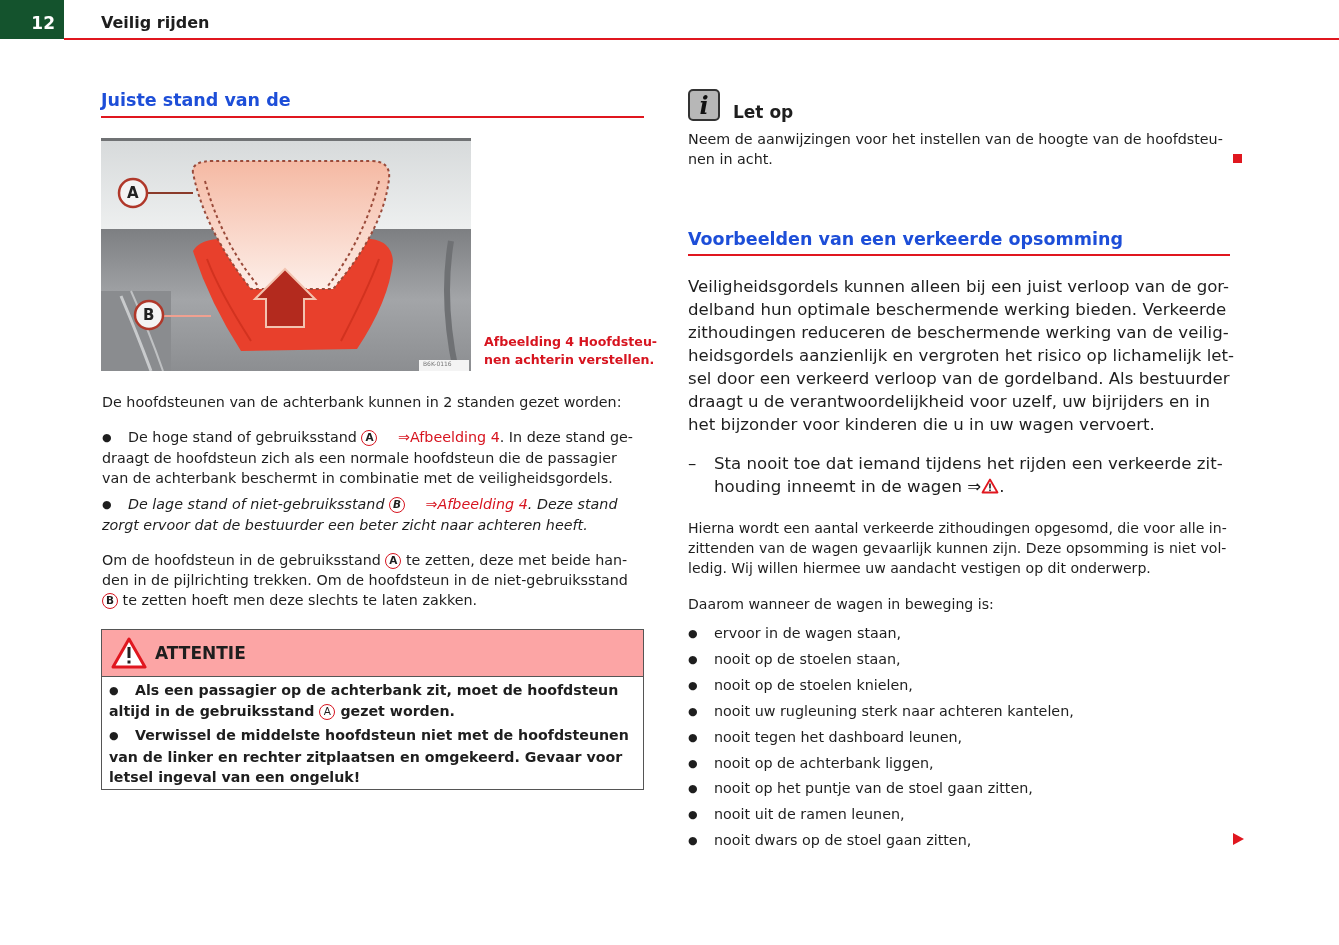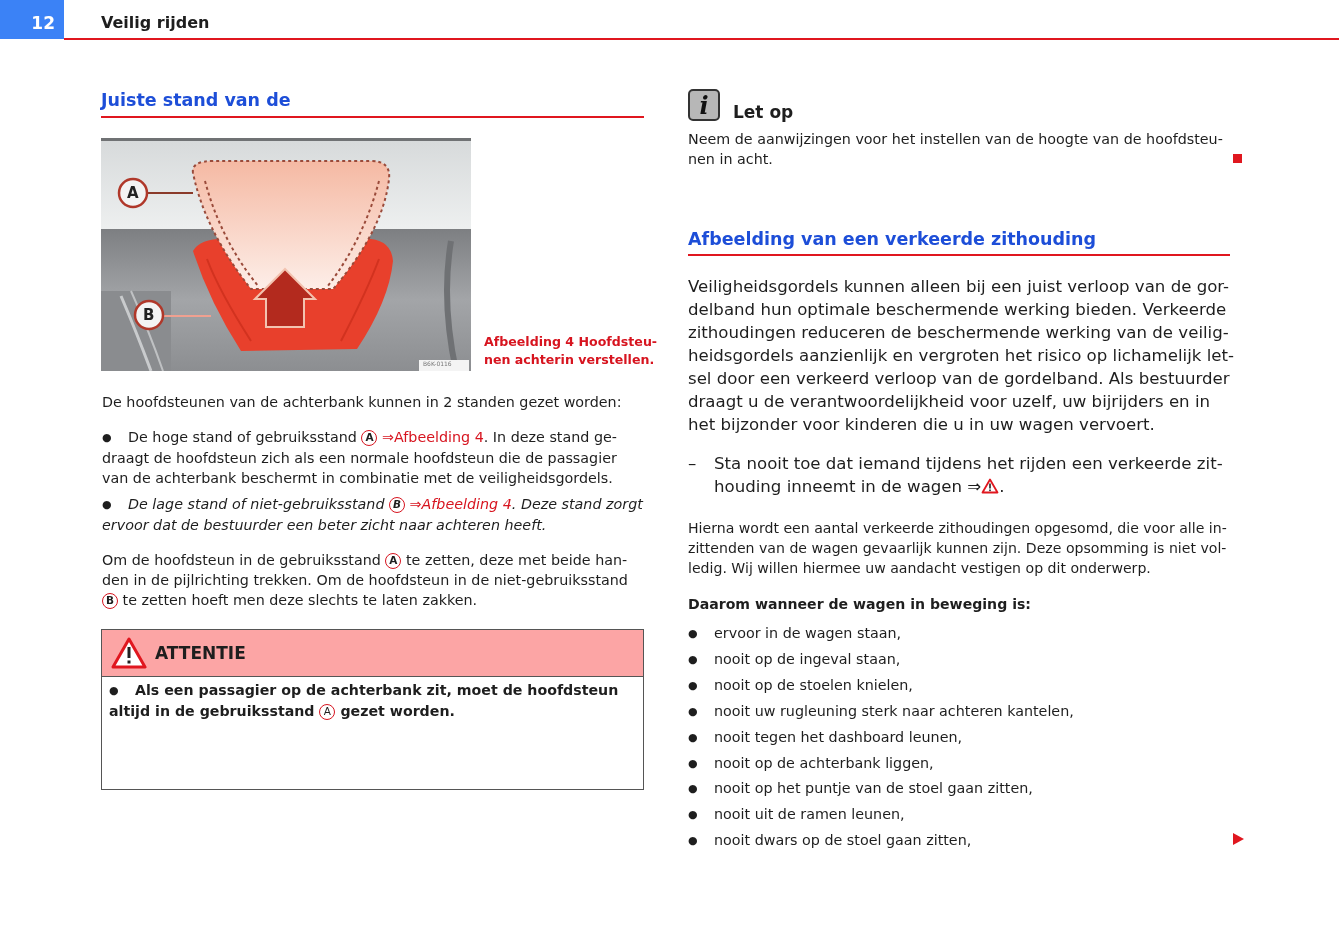--- a/index.html
+++ b/index.html
@@ -1,32 +1,32 @@
 <!DOCTYPE html>
 <html><head>
 <meta charset="utf-8">
 <style>
   * { box-sizing: border-box; margin: 0; padding: 0; }
   html, body { width: 1339px; height: 945px; background: #ffffff; overflow: hidden; }
   body { position: relative; font-family: "DejaVu Sans", "Liberation Sans", sans-serif; color: #1e1e1e; }
 
   
   .page-header { position: absolute; left: 0; top: 0; width: 1339px; height: 41px; }
-  .page-num { position: absolute; left: 0; top: 0; width: 64px; height: 39px; background: #3b82f6; color: #fff;
+  .page-num { position: absolute; left: 0; top: 0; width: 64px; height: 39px; background: #14532d; color: #fff;
               font-weight: bold; font-size: 17px; display: flex; align-items: flex-end; justify-content: flex-end; padding: 0 9px 6px 0; }
   .chapter-title { position: absolute; left: 101px; top: 13px; font-size: 16px; font-weight: bold; color: #1e1e1e; }
   .header-rule { position: absolute; left: 64px; top: 38px; width: 1275px; height: 2px; background: #e0171f; }
 
   .section-heading { position: absolute; color: #1d4ed8; font-weight: bold; font-size: 17.5px; }
   .heading-rule { position: absolute; height: 2px; background: #e0171f; }
 
   .body-text { position: absolute; font-size: 14.3px; line-height: 20.2px; color: #1e1e1e; }
   .body-text.large { font-size: 16.6px; line-height: 23px; }
 
-  .link { color: #d7141f; }
+  .link { color: #d7141f; margin-left: 16px; }
   .circ { display: inline-block; width: 16px; height: 16px; border: 1.5px solid #d7141f; border-radius: 50%;
           color: #1e1e1e; font-size: 10.5px; font-weight: bold; line-height: 13px; text-align: center; vertical-align: 1px; }
   .bullet { display: inline-block; width: 26px; font-size: 11px; vertical-align: 1px; }
 
   
   .figure { position: absolute; left: 101px; top: 138px; width: 370px; height: 233px; overflow: hidden; background: #8a8c8f;
             border-top: 3px solid #707274; }
   .fig-caption { position: absolute; left: 484px; top: 333px; color: #d7141f; font-weight: bold; font-size: 12.6px; line-height: 18px; }
 
   
@@ -137,50 +137,53 @@
       <rect x="16.5" y="10" width="3" height="11" fill="#222"></rect>
       <rect x="16.5" y="23.5" width="3" height="3" fill="#222"></rect>
     </svg>
     <span class="warn-title">ATTENTIE</span>
   </div>
   <div class="warn-body">
     <p>
       <span class="bullet">●</span><span>Als een passagier op de achterbank zit, moet de hoofdsteun altijd in de gebruiksstand</span>
       <span class="circ" style="font-weight:normal;">A</span><span> gezet worden.</span>
     </p>
+    <p>
+      <span class="bullet">●</span><span>Verwissel de middelste hoofdsteun niet met de hoofdsteunen van de linker en rechter zitplaatsen en omgekeerd. Gevaar voor letsel ingeval van een ongeluk!</span>
+    </p>
   </div>
 </div>
 
 <div class="info-icon">
   <span style="font-family:'DejaVu Serif', serif; font-style:italic; font-weight:bold; font-size:24px; color:#111;">i</span>
 </div>
 <div class="info-title">Let op</div>
 <div class="body-text" style="left:688px; top:129px; width:540px;">Neem de aanwijzingen voor het instellen van de hoogte van de hoofdsteu-nen in acht.</div>
 <div class="end-square"></div>
 
-<div class="section-heading" style="left:688px; top:229px;">Afbeelding van een verkeerde zithouding</div>
+<div class="section-heading" style="left:688px; top:229px;">Voorbeelden van een verkeerde opsomming</div>
 <div class="heading-rule" style="left:688px; top:254px; width:542px;"></div>
 
 <div class="body-text large" style="left:688px; top:275px; width:548px;">Veiligheidsgordels kunnen alleen bij een juist verloop van de gor-delband hun optimale beschermende werking bieden. Verkeerde zithoudingen reduceren de beschermende werking van de veilig-heidsgordels aanzienlijk en vergroten het risico op lichamelijk let-sel door een verkeerd verloop van de gordelband. Als bestuurder draagt u de verantwoordelijkheid voor uzelf, uw bijrijders en in het bijzonder voor kinderen die u in uw wagen vervoert.</div>
 
 <div class="body-text large" style="left:688px; top:452px; width:548px; padding-left:26px; text-indent:-26px;">
   <span style="display:inline-block; width:26px; text-indent:0;">–</span><span>Sta nooit toe dat iemand tijdens het rijden een verkeerde zit-houding inneemt in de wagen ⇒</span><svg width="18" height="16" viewBox="0 0 18 16" style="vertical-align:-2px;">
       <path d="M9 1.5 L16.5 14.5 L1.5 14.5 Z" fill="#fff" stroke="#e0171f" stroke-width="1.8" stroke-linejoin="round"></path>
       <rect x="8.2" y="5.5" width="1.6" height="5" fill="#222"></rect>
       <rect x="8.2" y="11.5" width="1.6" height="1.6" fill="#222"></rect>
     </svg><span>.</span>
 </div>
 
 <div class="body-text" style="left:688px; top:518px; width:548px; font-size:14.1px;">Hierna wordt een aantal verkeerde zithoudingen opgesomd, die voor alle in-zittenden van de wagen gevaarlijk kunnen zijn. Deze opsomming is niet vol-ledig. Wij willen hiermee uw aandacht vestigen op dit onderwerp.</div>
 
-<div class="body-text" style="left:688px; top:594px; font-weight:bold; font-size:14.1px;">Daarom wanneer de wagen in beweging is:</div>
+<div class="body-text" style="left:688px; top:594px; font-weight:normal; font-size:14.1px;">Daarom wanneer de wagen in beweging is:</div>
 
 <ul class="list">
   <li><span class="bullet">●</span><span>ervoor in de wagen staan,</span></li>
-  <li><span class="bullet">●</span><span>nooit op de ingeval staan,</span></li>
+  <li><span class="bullet">●</span><span>nooit op de stoelen staan,</span></li>
   <li><span class="bullet">●</span><span>nooit op de stoelen knielen,</span></li>
   <li><span class="bullet">●</span><span>nooit uw rugleuning sterk naar achteren kantelen,</span></li>
   <li><span class="bullet">●</span><span>nooit tegen het dashboard leunen,</span></li>
   <li><span class="bullet">●</span><span>nooit op de achterbank liggen,</span></li>
   <li><span class="bullet">●</span><span>nooit op het puntje van de stoel gaan zitten,</span></li>
   <li><span class="bullet">●</span><span>nooit uit de ramen leunen,</span></li>
   <li><span class="bullet">●</span><span>nooit dwars op de stoel gaan zitten,</span></li>
 </ul>
 
 <div class="next-arrow"></div>

